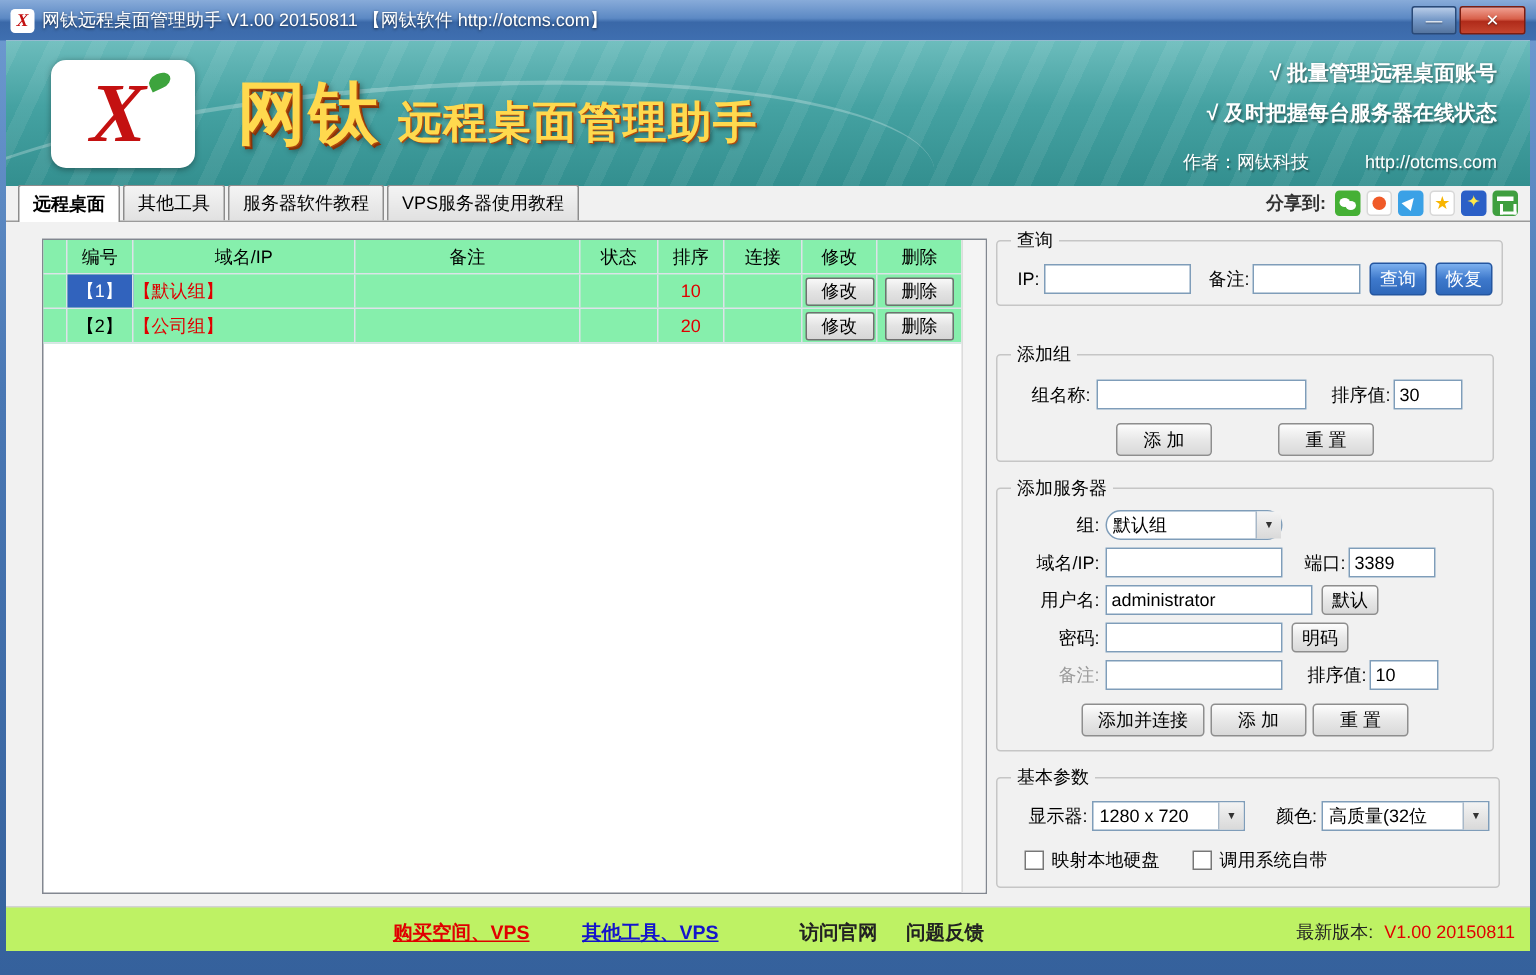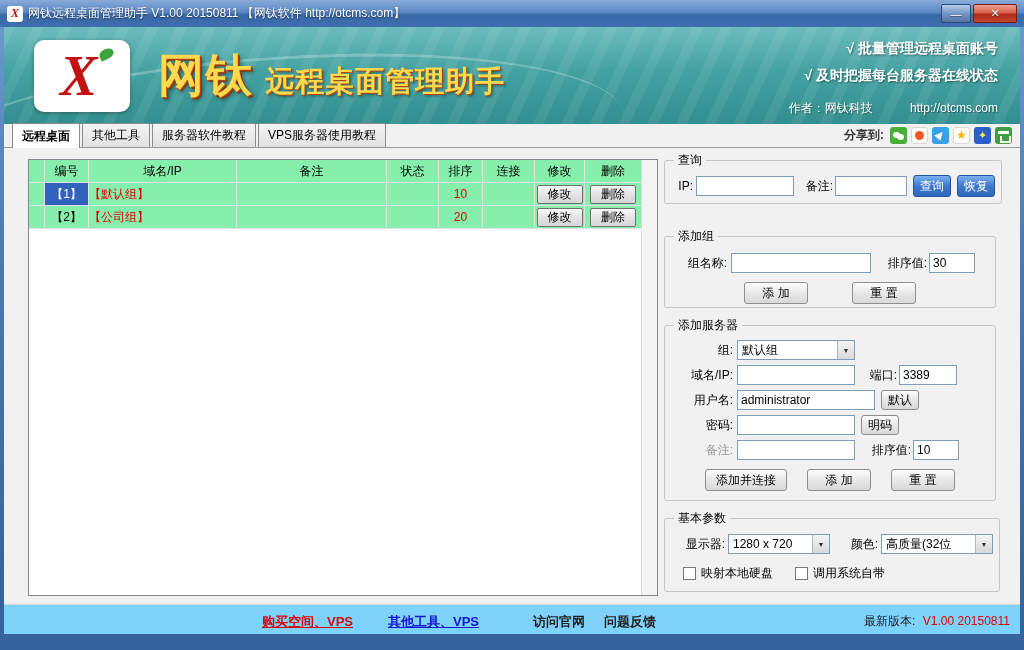--- a/index.html
+++ b/index.html
@@ -116,21 +116,21 @@
   .combo { height:20px; border:1px solid #7f9db9; background:#fff; display:flex; align-items:center; cursor:default; }
   .combo-text { flex:1; padding:0 4px; overflow:hidden; white-space:nowrap; }
   .combo-arrow { width:17px; align-self:stretch; border-left:1px solid #a8b8c8; display:flex; align-items:center;
     justify-content:center; font-size:7px; color:#333; background:linear-gradient(180deg,#f3f3f3,#d9d9d9); }
 
   .checkbox { width:13px; height:13px; border:1px solid #777; background:#fff; display:inline-block;
     margin-right:5px; vertical-align:-2px; }
   .grey { color:#9a9a9a; }
 
   
-  .footer { height:30px; position:relative; border-top:1px solid #d2d2d2; background:#7dd3fc; }
+  .footer { height:30px; position:relative; border-top:1px solid #d2d2d2; background:#bef264; }
   .footer > * { position:absolute; top:8px; }
   .f-buy { left:258px; color:#e00000; font-weight:bold; text-decoration:underline; cursor:pointer; font-size:13px; }
   .f-learn { left:384px; color:#1414cc; font-weight:bold; text-decoration:underline; cursor:pointer; font-size:13px; }
   .f-site { left:529px; color:#222; font-weight:bold; cursor:pointer; font-size:13px; }
   .f-feed { left:600px; color:#222; font-weight:bold; cursor:pointer; font-size:13px; }
   .f-ver { right:10px; font-size:12px; color:#222; }
   .f-ver .ver-red { color:#e00000; margin-left:4px; }
 </style>
 </head>
 <body>
@@ -257,21 +257,21 @@
         <div class="frow" style="margin-top:9px; justify-content:center; gap:44px;">
           <button class="btn" style="width:64px;">添 加</button>
           <button class="btn" style="width:64px;">重 置</button>
         </div>
       </fieldset>
 
       <fieldset class="gb gb-server">
         <legend>添加服务器</legend>
         <div class="frow" style="margin-top:2px;">
           <span class="flabel" style="width:62px;">组:</span>
-          <div class="combo" style="width:118px; margin-left:4px;">
+          <div class="combo" style="width:118px; margin-left:4px;border-radius:10px;">
             <span class="combo-text">默认组</span>
             <span class="combo-arrow">▼</span>
           </div>
         </div>
         <div class="frow" style="margin-top:5px;">
           <span class="flabel" style="width:62px;">域名/IP:</span>
           <input class="tb" style="width: 118px; margin-left: 4px;">
           <span class="flabel" style="width:36px; margin-left:6px;">端口:</span>
           <input class="tb" style="width: 58px; margin-left: 2px;" value="3389">
         </div>
@@ -284,21 +284,21 @@
           <span class="flabel" style="width:62px;">密码:</span>
           <input class="tb" style="width: 118px; margin-left: 4px;">
           <button class="btn btn-sm" style="margin-left:6px;">明码</button>
         </div>
         <div class="frow" style="margin-top:5px;">
           <span class="flabel grey" style="width:62px;">备注:</span>
           <input class="tb" style="width: 118px; margin-left: 4px;">
           <span class="flabel" style="width:50px; margin-left:6px;">排序值:</span>
           <input class="tb" style="width: 46px; margin-left: 2px;" value="10">
         </div>
-        <div class="frow" style="margin-top:9px; justify-content:center; gap:20px;">
+        <div class="frow" style="margin-top:9px; justify-content:center; gap:4px;">
           <button class="btn">添加并连接</button>
           <button class="btn" style="width:64px;">添 加</button>
           <button class="btn" style="width:64px;">重 置</button>
         </div>
       </fieldset>
 
       <fieldset class="gb gb-basic">
         <legend>基本参数</legend>
         <div class="frow" style="margin-top:3px;">
           <span class="flabel" style="width:54px;">显示器:</span>

